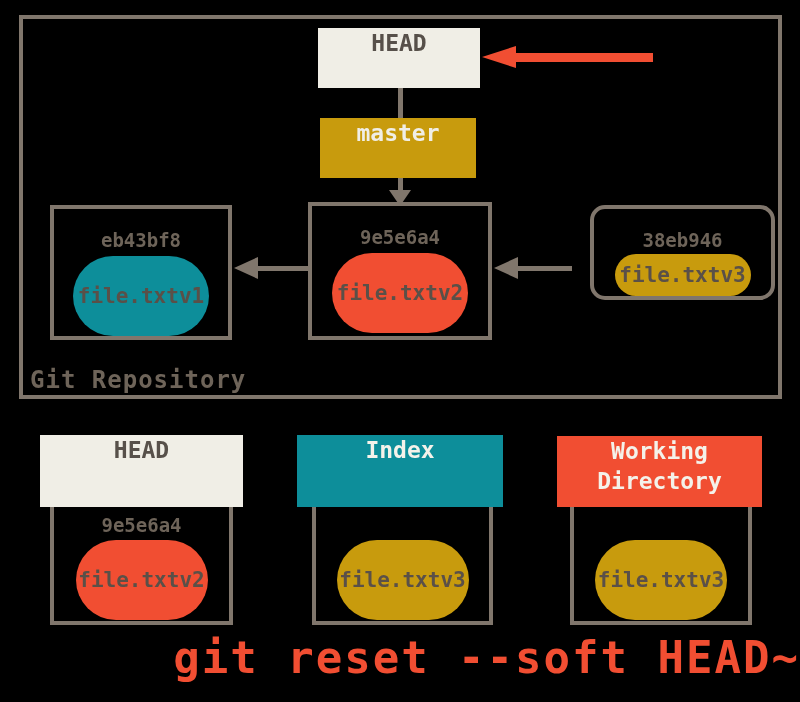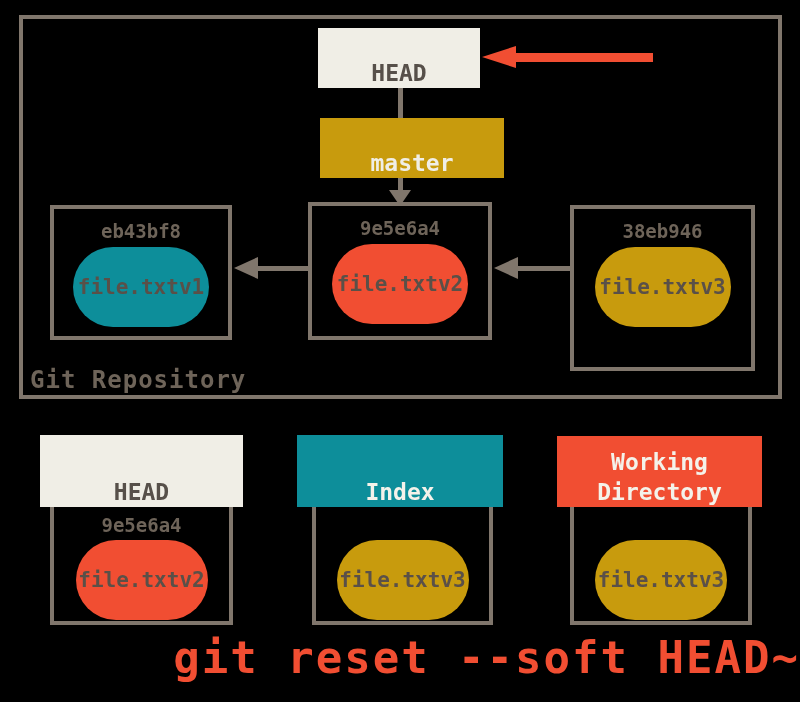--- a/index.html
+++ b/index.html
@@ -9,24 +9,24 @@
     overflow:hidden;
   }
   .abs{position:absolute;}
 
   
   .repo-box{left:19px;top:15px;width:763px;height:384px;
     border:4px solid #80766c;box-sizing:border-box;}
   .repo-label{left:30px;top:366px;font-size:24px;font-weight:bold;color:#6e6459;letter-spacing:1px;}
 
   
-  .ref-node{display:flex;align-items:flex-end;justify-content:center;
+  .ref-node{display:flex;align-items:flex-start;justify-content:center;
     font-size:23px;font-weight:bold;line-height:30px;text-align:center;box-sizing:border-box;}
   .head-top{left:318px;top:28px;width:162px;height:60px;background:#f0eee6;color:#57504a;}
-  .master-node{left:320px;top:118px;width:184px;height:60px;background:#c89b0d;color:#f0eee6;}
+  .master-node{left:320px;top:118px;width:156px;height:60px;background:#c89b0d;color:#f0eee6;}
 
   
   .gray{background:#80766c;}
   .vline1{left:398px;top:88px;width:5px;height:30px;}
   .vline2{left:398px;top:178px;width:5px;height:14px;}
   .arrowhead-down{left:389px;top:190px;width:0;height:0;
     border-left:11px solid transparent;border-right:11px solid transparent;
     border-top:16px solid #80766c;}
   .red-arrow-shaft{left:516px;top:53px;width:137px;height:9px;background:#f14e32;}
   .red-arrow-head{left:482px;top:46px;width:0;height:0;
@@ -35,24 +35,24 @@
   .arrowhead-left{width:0;height:0;
     border-top:11px solid transparent;border-bottom:11px solid transparent;
     border-right:24px solid #80766c;}
   .ah1{left:234px;top:257px;}
   .ah2{left:494px;top:257px;}
   .as1{left:254px;top:266px;width:56px;height:5px;}
   .as2{left:514px;top:266px;width:58px;height:5px;}
 
   
   .commit-box{border:4px solid #80766c;box-sizing:border-box;
-    display:flex;flex-direction:column;align-items:center;padding-top:8px;}
+    display:flex;flex-direction:column;align-items:center;padding-top:17px;}
   .c1{left:50px;top:205px;width:182px;height:135px;}
   .c2{left:308px;top:202px;width:184px;height:138px;}
-  .c3{left:570px;top:205px;width:185px;height:166px;}
+  .c3{left:590px;top:205px;width:185px;height:95px;border-radius:15px;}
   .hash{font-size:19px;font-weight:bold;color:#6e6459;height:30px;line-height:28px;}
   .pill{width:136px;height:80px;border-radius:40px;
     display:flex;flex-direction:row;align-items:center;justify-content:center;
     font-size:21px;font-weight:bold;line-height:25px;color:#5a5048;text-align:center;}
   .pill-teal{background:#0d8e9a;}
   .pill-red{background:#f14e32;}
   .pill-gold{background:#c89b0d;}
 
   
   .tree-header{z-index:2;}

